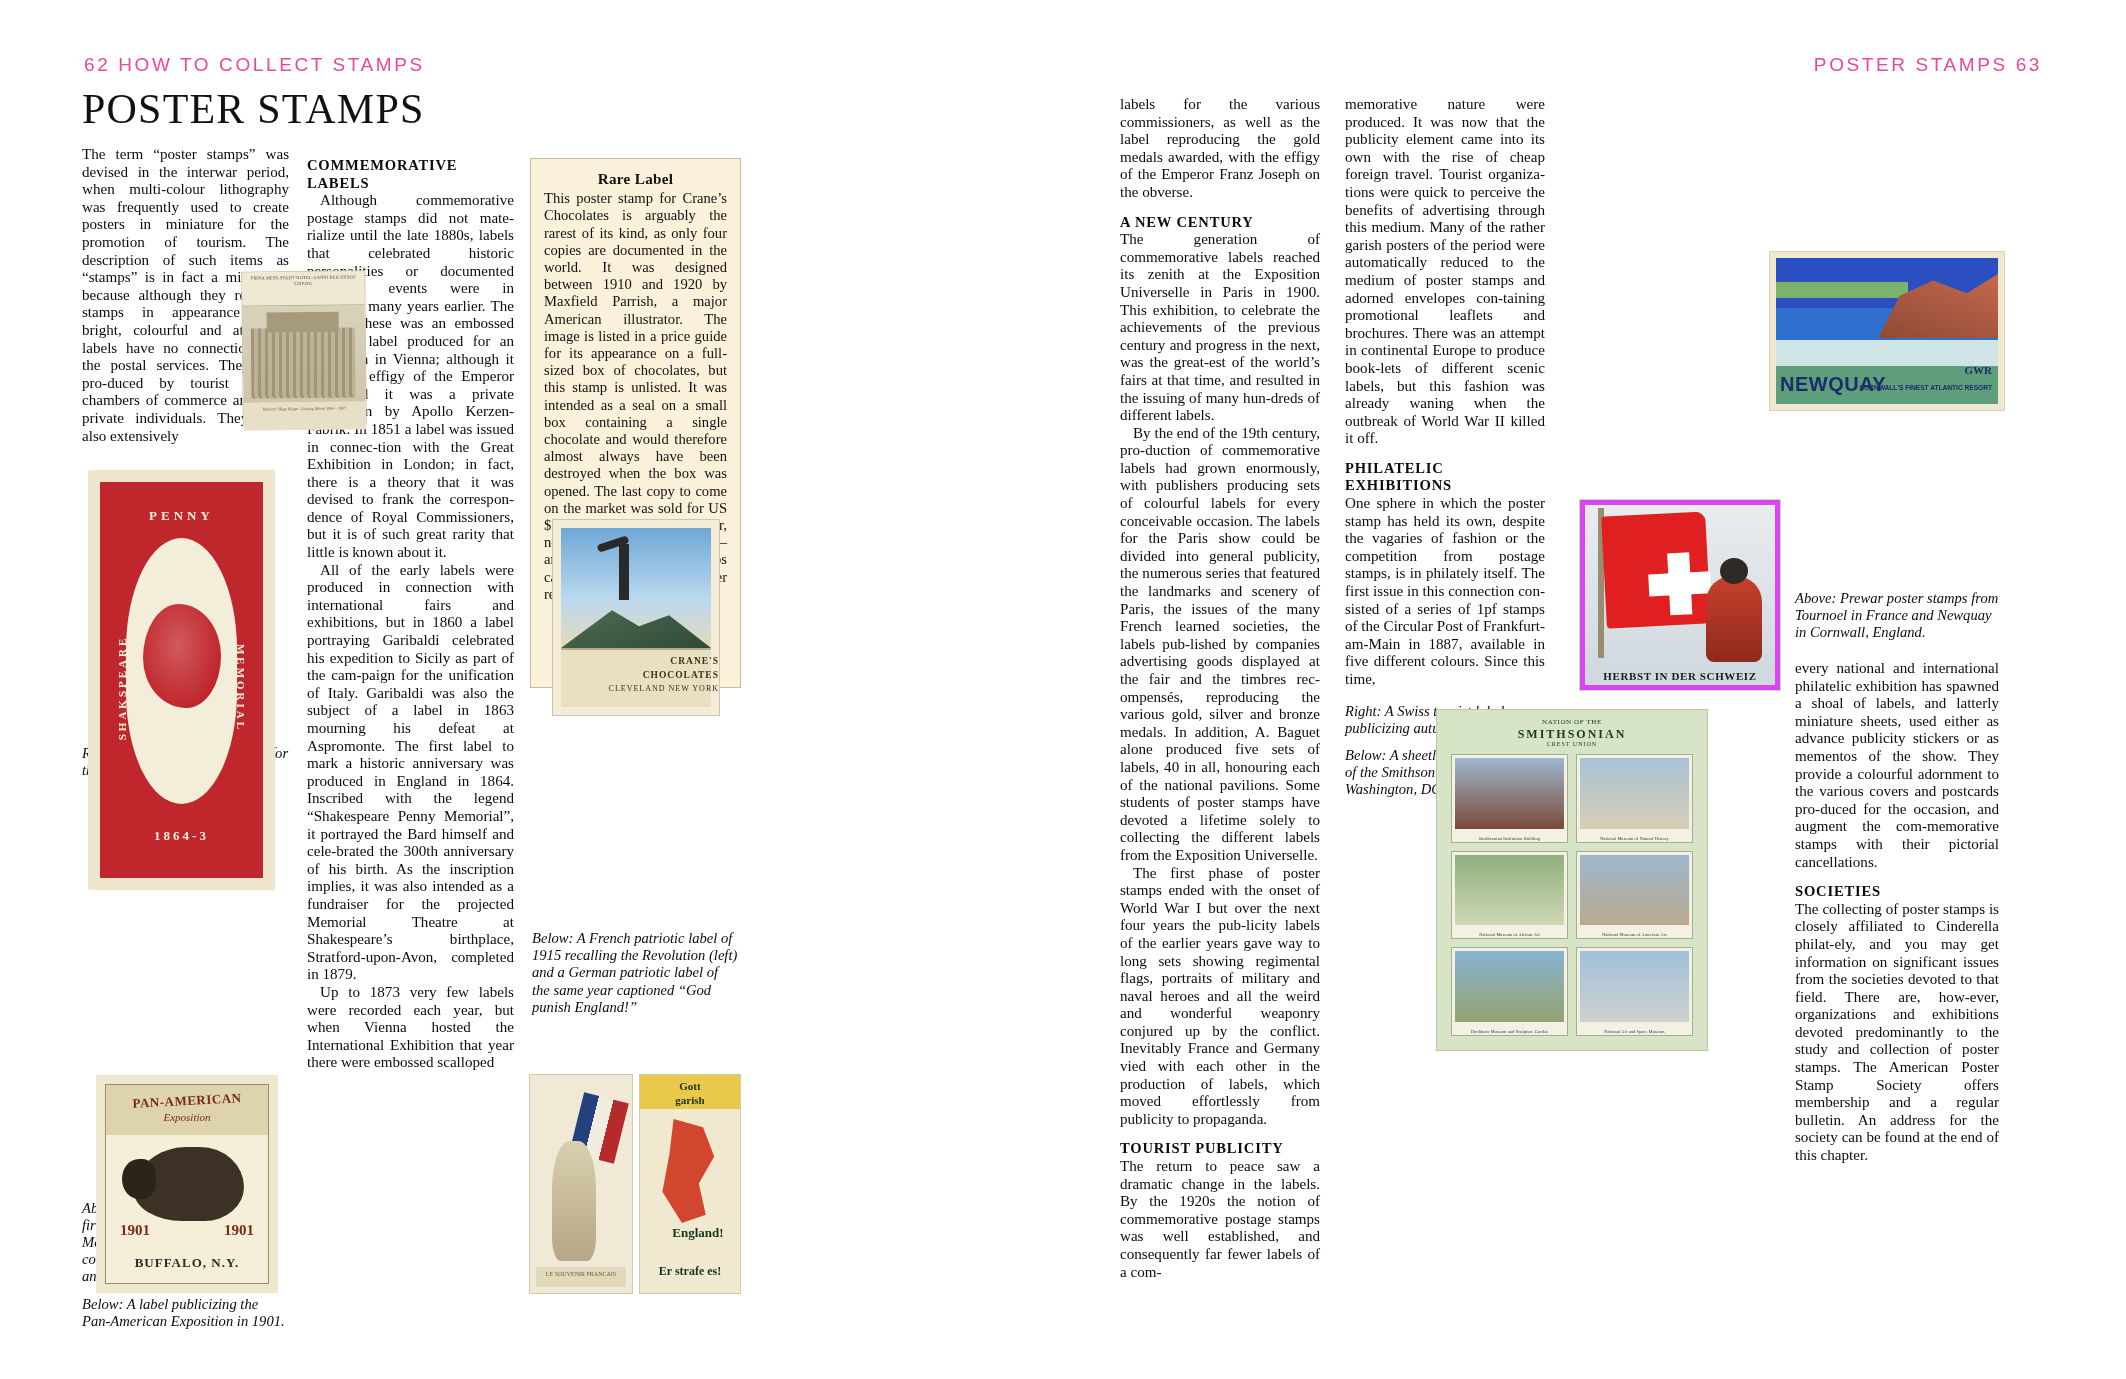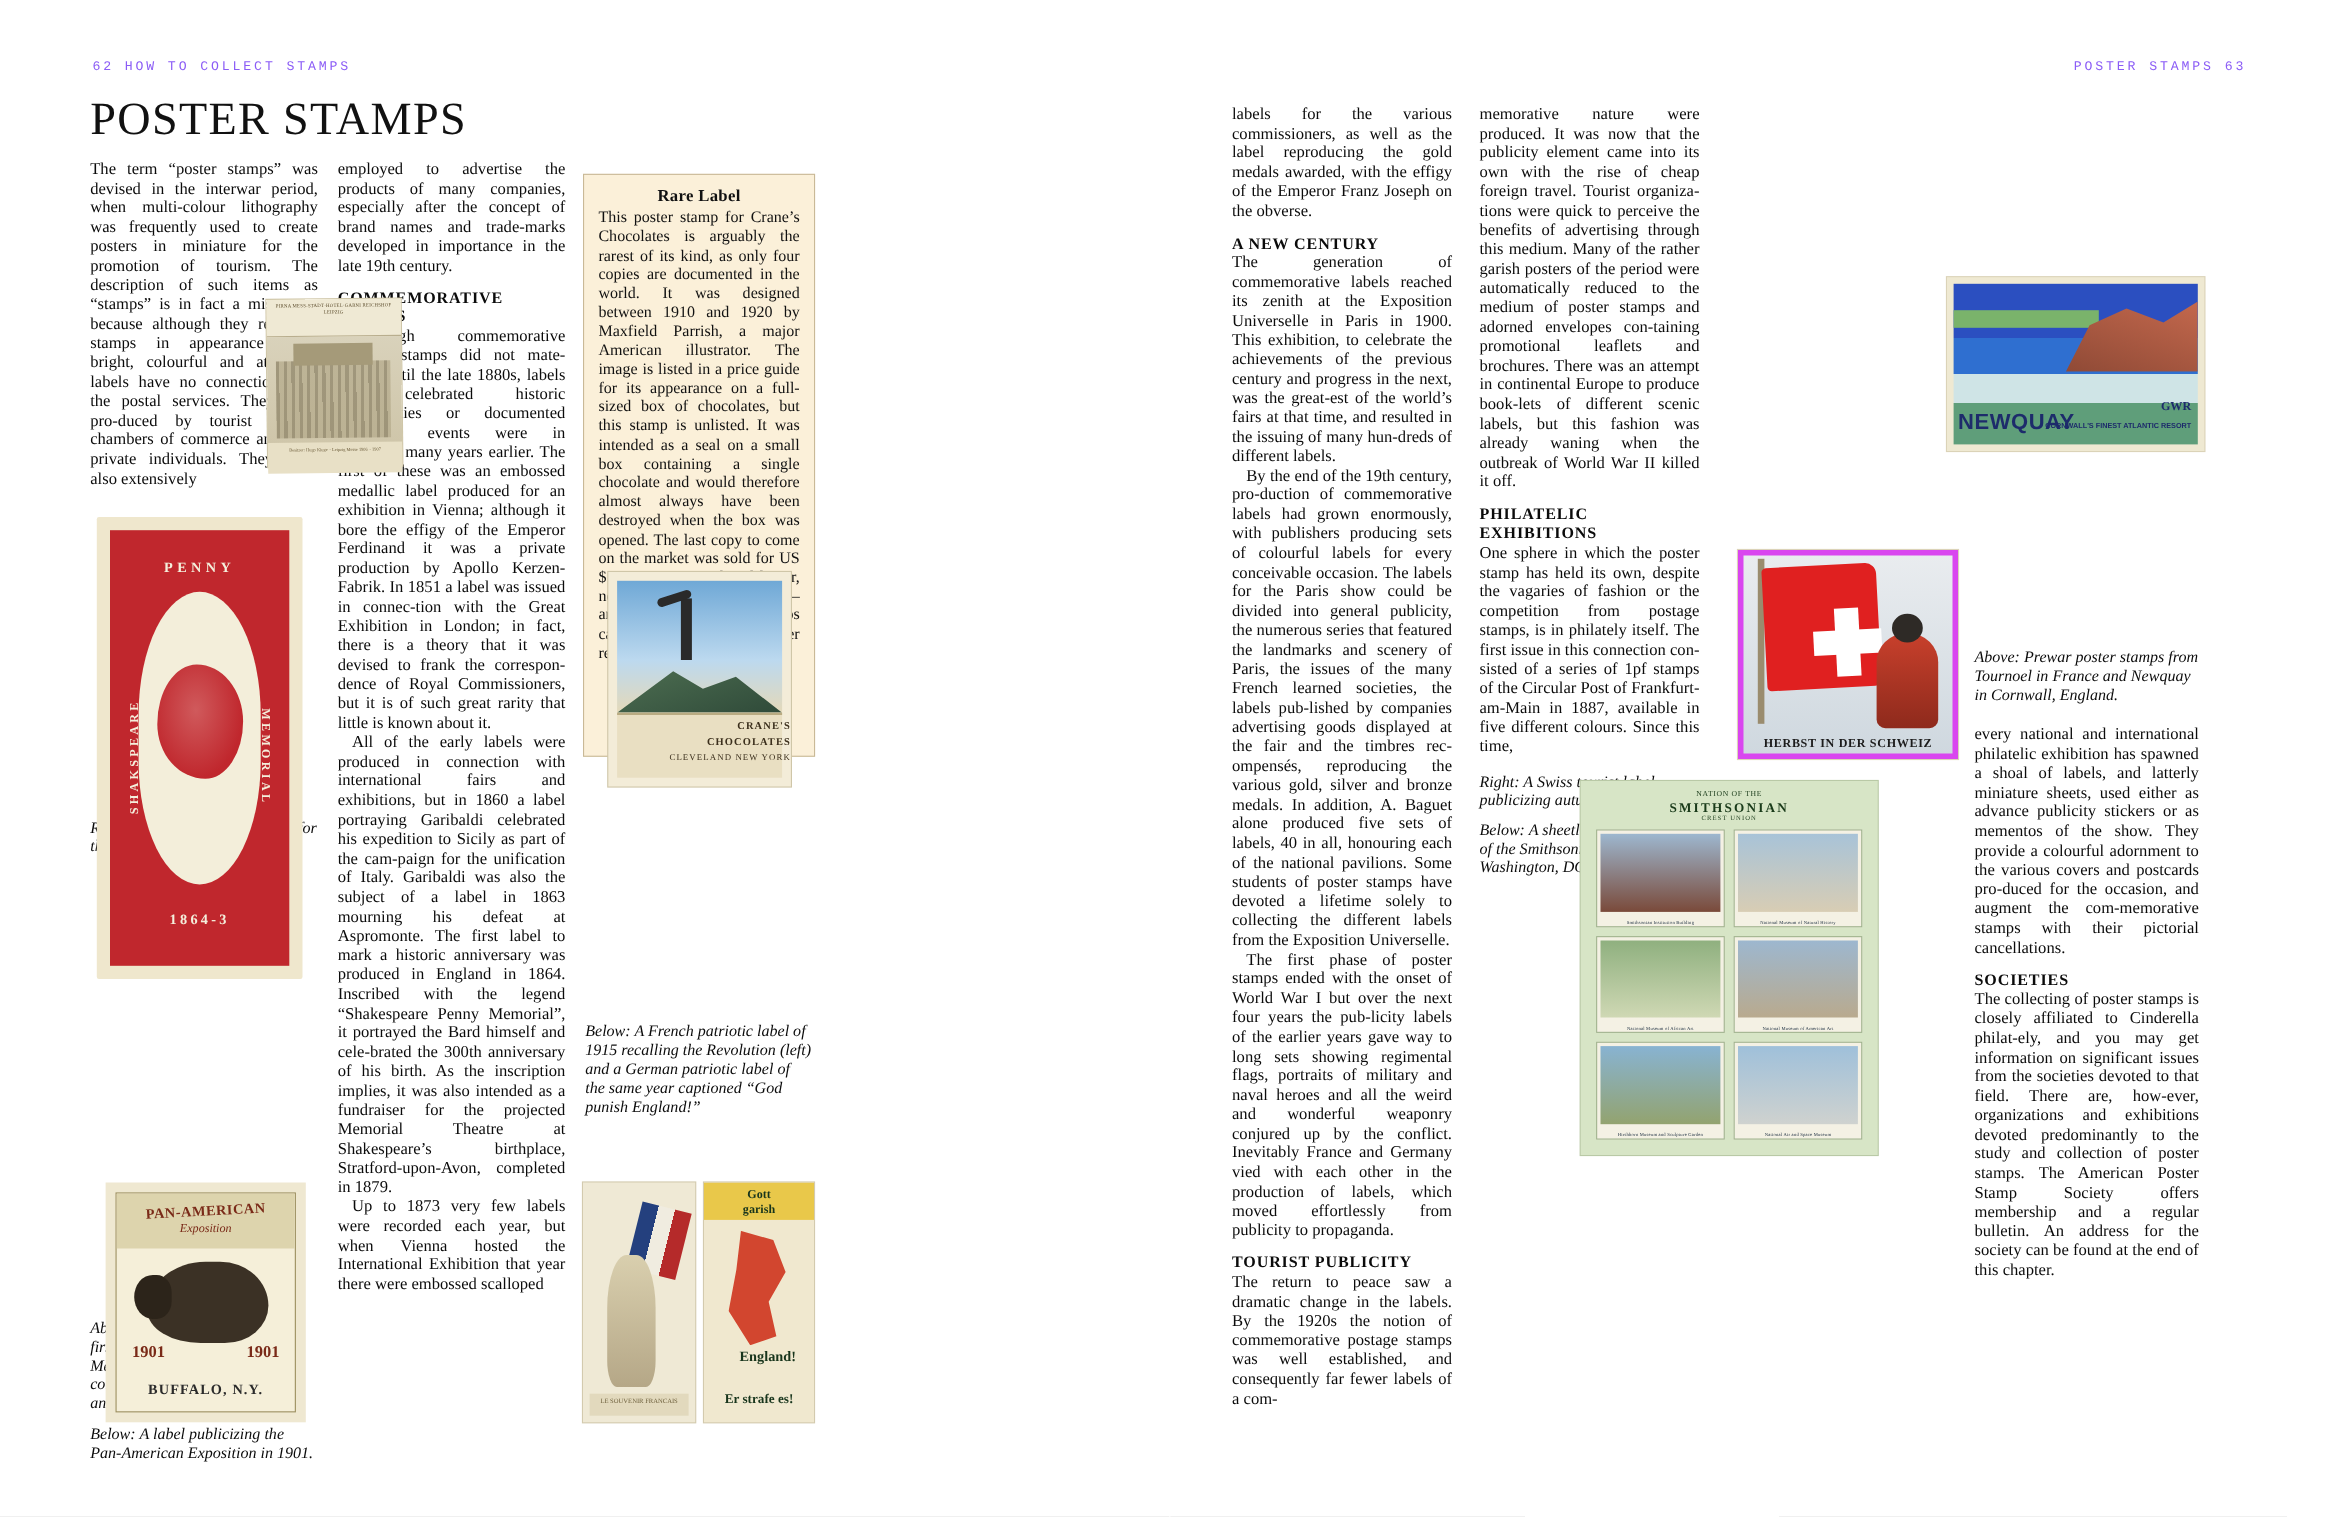--- a/index.html
+++ b/index.html
@@ -6,22 +6,22 @@
   body{font-family:"Liberation Serif", serif;}
   .page{
     position:relative;width:2126px;height:1379px;background:#ffffff;
     overflow:hidden;
   }
   .gutter{
     position:absolute;left:1063px;top:0;width:1px;height:1379px;background:#ffffff;
   }
   
   .runhead{
-    position:absolute;font-size:12px;letter-spacing:2.6px;color:#8b5cf6;
-    font-family:Liberation Mono, monospace;
+    position:absolute;font-size:19px;letter-spacing:2.6px;color:#ec4899;
+    font-family:Liberation Sans, sans-serif;
   }
   .runhead.left{left:84px;top:54px;}
   .runhead.right{right:84px;top:54px;}
 
   
   .title{
     position:absolute;left:82px;top:85px;font-size:42px;letter-spacing:1.2px;
     color:#111;font-weight:400;font-family:"Liberation Serif", serif;
   }
 
@@ -281,21 +281,20 @@
     <p>The term “poster stamps” was devised in the interwar period, when multi-colour lithography was frequently used to create posters in miniature for the promotion of tourism. The description of such items as “stamps” is in fact a misnomer, because although they resemble stamps in appearance these bright, colourful and attractive labels have no connection with the postal services. They were pro-duced by tourist boards, chambers of commerce and even private individuals. They were also extensively</p>
     <div style="height:300px"></div>
     <p class="cap">Right: A poster stamp produced for the Leipzig Fairs of 1906–7.</p>
     <div style="height:420px"></div>
     <p class="cap">Above: Something of a philatelic first, the Shakespeare Penny Memorial label both commemorated the Bard’s birth and sought to fund a new theatre.</p>
     <div style="height:10px"></div>
     <p class="cap">Below: A label publicizing the Pan-American Exposition in 1901.</p>
   </div>
 
   <div class="col" id="c2">
-    <p>employed to advertise the products of many companies, especially after the concept of brand names and trade-marks developed in importance in the late 19th century.</p>
     <h3 class="first">COMMEMORATIVE LABELS</h3>
     <p class="ind">Although commemorative postage stamps did not mate-rialize until the late 1880s, labels that celebrated historic personalities or documented important events were in existence many years earlier. The first of these was an embossed medallic label produced for an exhibition in Vienna; although it bore the effigy of the Emperor Ferdinand it was a private production by Apollo Kerzen-Fabrik. In 1851 a label was issued in connec-tion with the Great Exhibition in London; in fact, there is a theory that it was devised to frank the correspon-dence of Royal Commissioners, but it is of such great rarity that little is known about it.</p>
     <p class="ind">All of the early labels were produced in connection with international fairs and exhibitions, but in 1860 a label portraying Garibaldi celebrated his expedition to Sicily as part of the cam-paign for the unification of Italy. Garibaldi was also the subject of a label in 1863 mourning his defeat at Aspromonte. The first label to mark a historic anniversary was produced in England in 1864. Inscribed with the legend “Shakespeare Penny Memorial”, it portrayed the Bard himself and cele-brated the 300th anniversary of his birth. As the inscription implies, it was also intended as a fundraiser for the projected Memorial Theatre at Shakespeare’s birthplace, Stratford-upon-Avon, completed in 1879.</p>
     <p class="ind">Up to 1873 very few labels were recorded each year, but when Vienna hosted the International Exhibition that year there were embossed scalloped</p>
   </div>
 
   <div class="tintbox" style="left:530px;top:158px;width:211px;height:530px;">
     <div class="inner">
       <div class="bt">Rare Label</div>
       <div>This poster stamp for Crane’s Chocolates is arguably the rarest of its kind, as only four copies are documented in the world. It was designed between 1910 and 1920 by Maxfield Parrish, a major American illustrator. The image is listed in a price guide for its appearance on a full-sized box of chocolates, but this stamp is unlisted. It was intended as a seal on a small box containing a single chocolate and would therefore almost always have been destroyed when the box was opened. The last copy to come on the market was sold for US $1,500 to a Parrish col-lector, not a poster stamp collector – an example of how rare stamps can cross over into other realms of valued collectables.</div>

